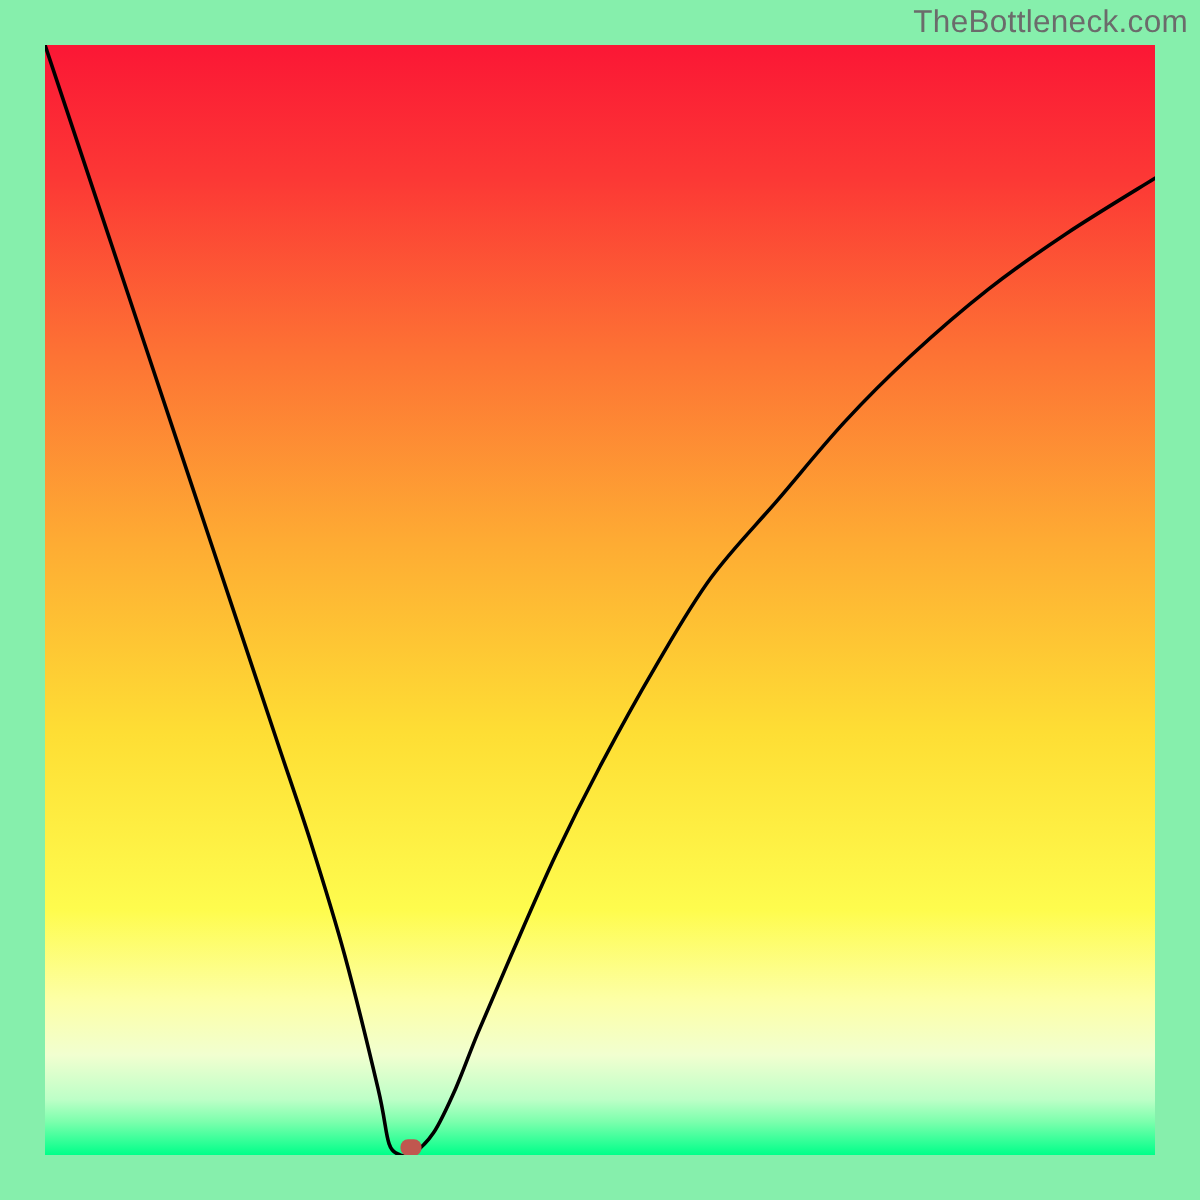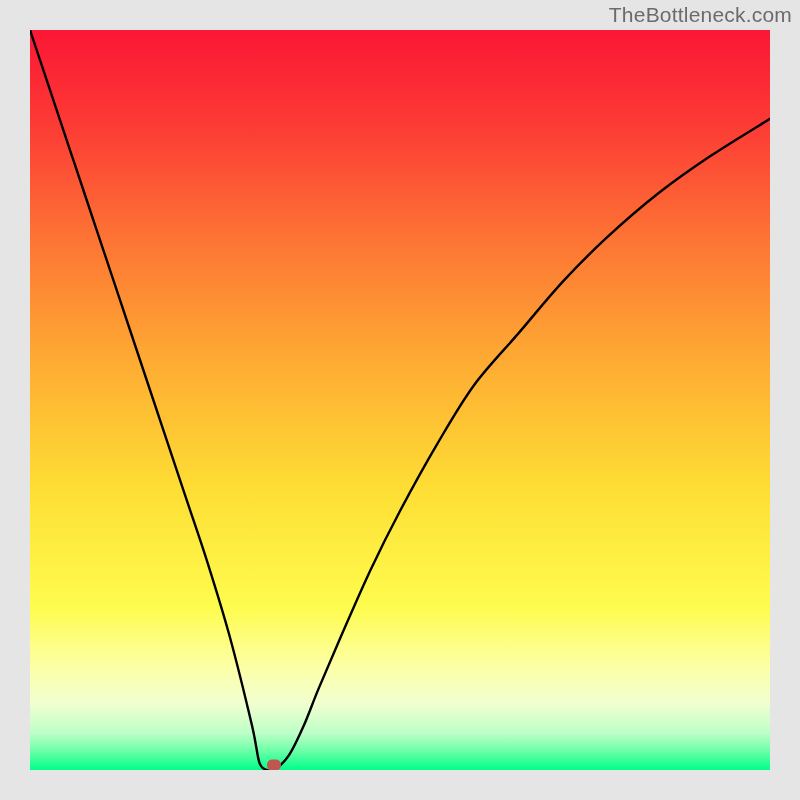--- a/index.html
+++ b/index.html
@@ -8,21 +8,21 @@
     width: 800px;
     height: 800px;
     overflow: hidden;
     background: #000;
     font-family: Arial, Helvetica, sans-serif;
   }
   .frame {
     position: relative;
     width: 800px;
     height: 800px;
-    background: #e5e5e5;
+    background: #86efac;
   }
   .plot {
     position: absolute;
     left: 30px;
     top: 30px;
     width: 740px;
     height: 740px;
     overflow: hidden;
   }
   .gradient {

